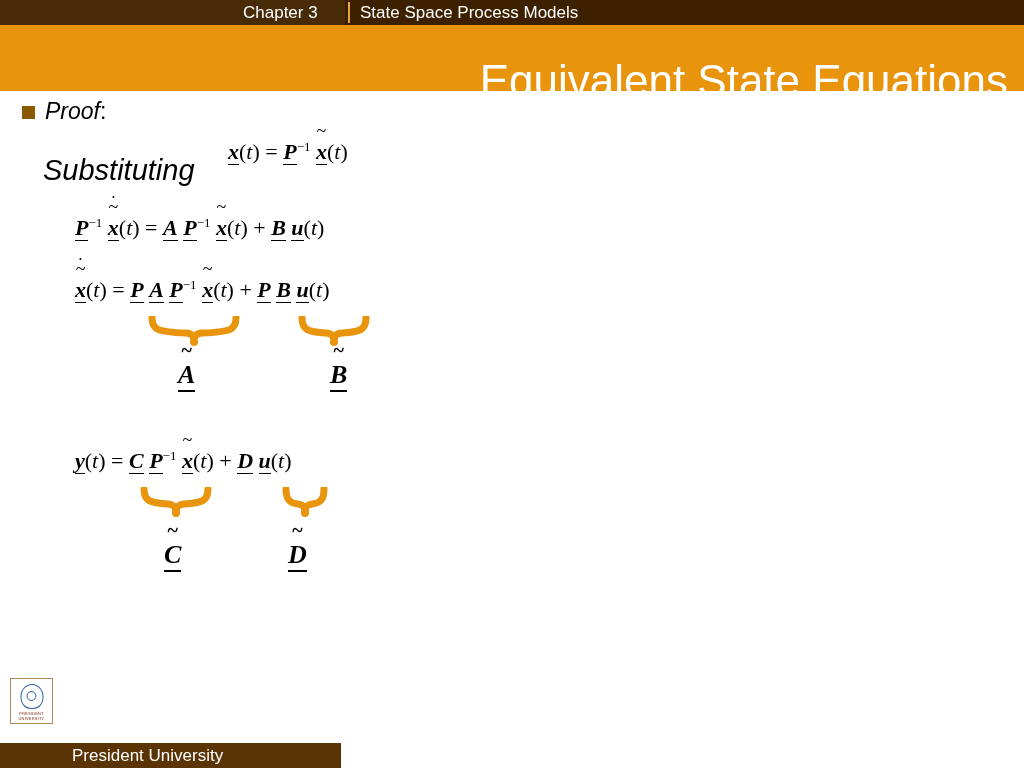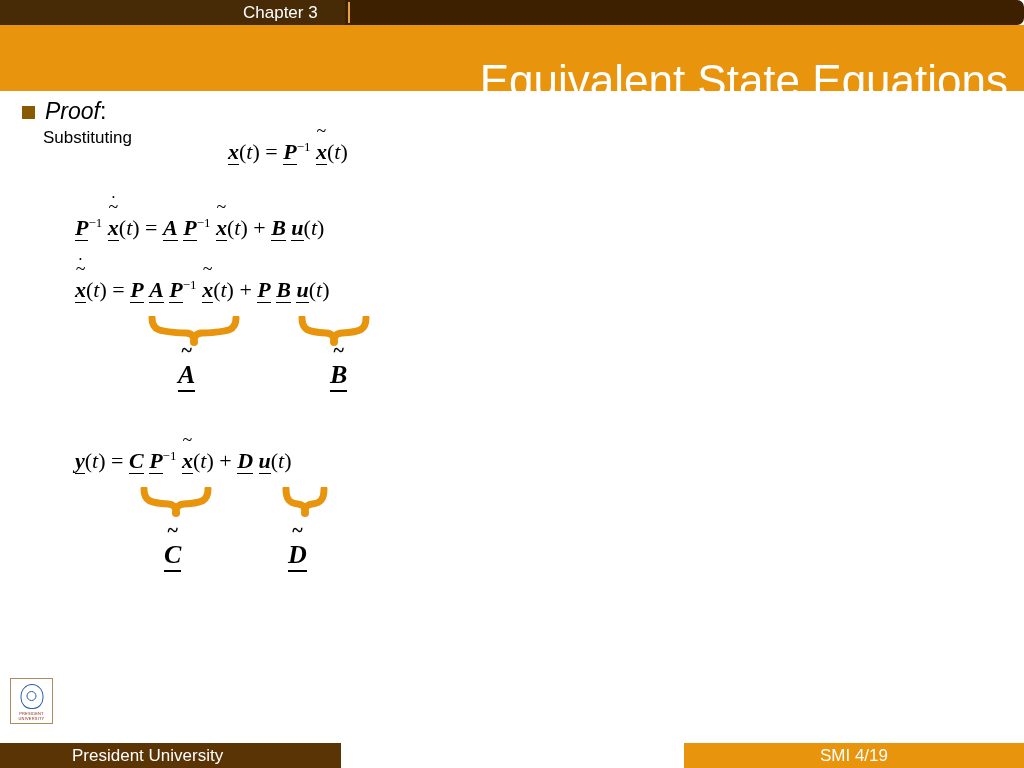--- a/index.html
+++ b/index.html
@@ -15,21 +15,20 @@
     position: relative;
   }
 
   
   .header-bar {
     position: absolute;
     top: 0; left: 0;
     width: 1024px;
     height: 25px;
     background: #3d2000;
-    border-radius: 7px;
   }
   .chapter-left {
     position: absolute;
     top: 0; left: 0;
     width: 345px;
     height: 25px;
     background: #472a06;
   }
   .chapter-label {
     position: absolute;
@@ -89,24 +88,25 @@
     flex: none;
   }
   .bullet-text {
     font-size: 23px;
     color: #000000;
   }
   .bullet-text i { font-style: italic; }
 
   .substituting {
     position: absolute;
-    top: 128px;
+    top: 154px;
     left: 43px;
-    font-size: 17px;
+    font-size: 29px;
     color: #000000;
+    font-style: italic;
   }
 
   
   .math {
     position: absolute;
     color: #000000;
     font-family: "Liberation Serif", serif;
     white-space: nowrap;
   }
   .m-eq1 { top: 139px; left: 228px; font-size: 22px; }
@@ -237,20 +237,21 @@
   .f2 { left: 341px; width: 343px; background: #8a5a0a; }
   .f3 { left: 684px; width: 340px; background: #e8940c; }
 </style>
 </head>
 <body>
 
 <div class="header-bar">
   <div class="chapter-left"></div>
   <div class="chapter-label">Chapter 3</div>
   <div class="chapter-divider"></div>
+  <div class="chapter-title">State Space Process Models</div>
 </div>
 
 <div class="title-band">
   <div class="slide-title">Equivalent State Equations</div>
 </div>
 
 <div class="bullet-row">
   <div class="bullet-square"></div>
   <div class="bullet-text">
     <i>Proof</i><span>:</span>
@@ -326,14 +327,13 @@
   <span class="inner"><span class="tmark2">~</span><span>D</span></span>
 </div>
 
 <div class="logo">
   <div class="crest"></div>
   <div class="logo-caption">PRESIDENT UNIVERSITY</div>
 </div>
 
 <div class="footer">
   <div class="footer-seg f1">President University</div>
-  <div class="footer-seg f3">SMI 4/19</div>
 </div>
 
 </body></html>

